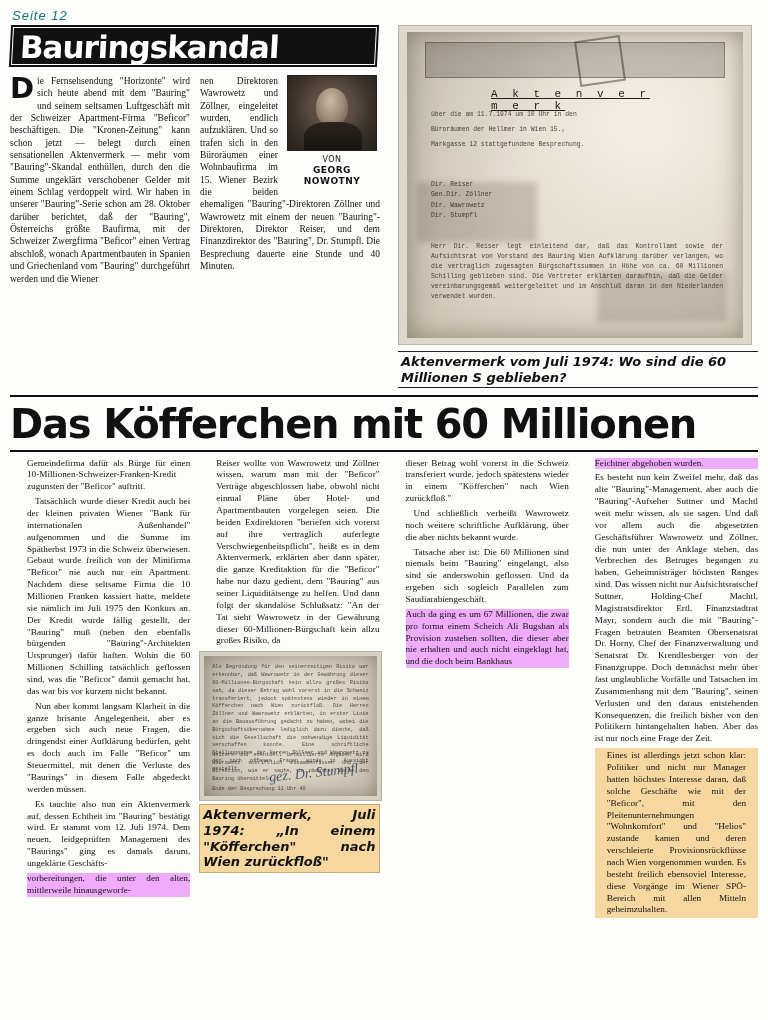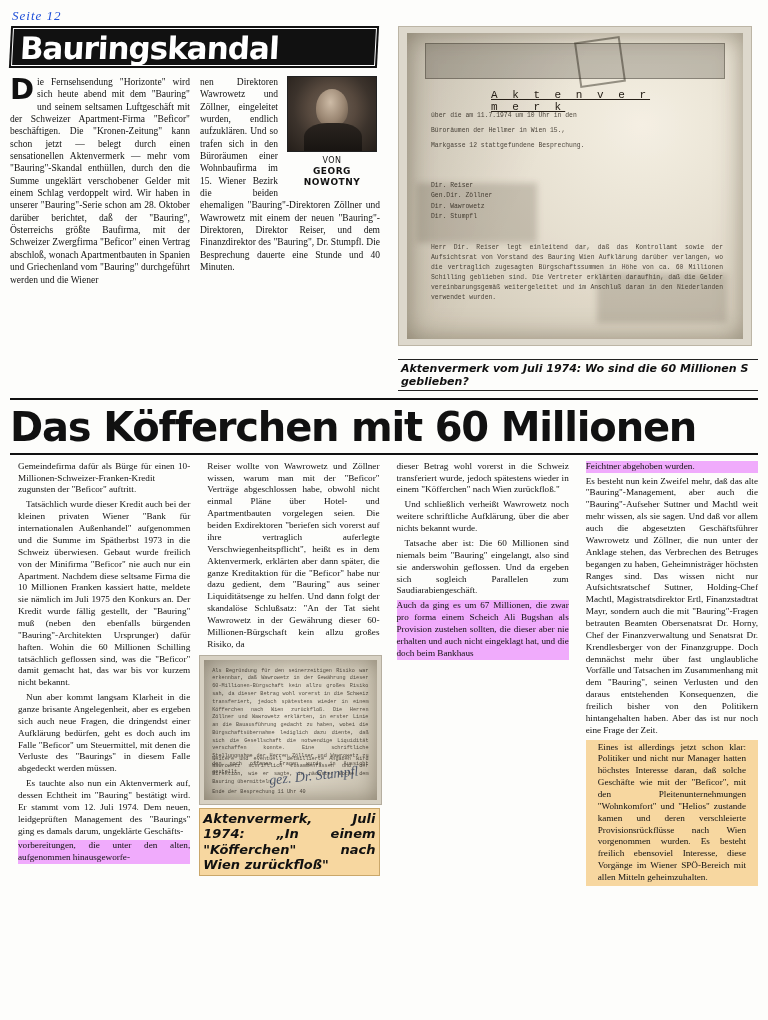--- a/index.html
+++ b/index.html
@@ -13,23 +13,23 @@
   .page{
     position:relative;
     width:768px;height:1020px;
     box-sizing:border-box;
     padding:8px 10px 6px 10px;
     background:#fdfdfb;
   }
 
   
   .page-num{
-    font-family:Liberation Serif, serif;
+    font-family:Liberation Sans, sans-serif;
     font-size:13px;
-    color:#1d4ed8;
+    color:#0f766e;
     letter-spacing:1px;
     margin:0 0 2px 2px;
     font-style:italic;
   }
 
   
   .masthead{
     position:relative;
     width:370px;
     height:44px;
@@ -178,27 +178,27 @@
   }
   .doc-smudge{
     position:absolute;
     background:rgba(70,60,45,.20);
     filter:blur(3px);
   }
 
   
   .caption{
     font-family:"DejaVu Sans", sans-serif;
-    font-size:11px;
+    font-size:13px;
     font-style:italic;
     font-weight:bold;
     padding:2px 3px;
     border-top:1px solid #222;
     border-bottom:1px solid #222;
-    margin-top:13px;
+    margin-top:6px;
     line-height:1.2;
   }
 
   
   .headline-rule{border-top:2px solid #111;margin:7px 0 0 0;}
   .headline{
     font-family:"DejaVu Sans", sans-serif;
     font-weight:bold;
     font-size:40px;
     line-height:1.06;
@@ -212,21 +212,21 @@
   
   .main-cols{
     display:flex;
     gap:9px;
     font-size:9.2px;
     line-height:1.29;
     text-align:justify;
     hyphens:auto;
   }
   .mcol{width:25%;}
-  .mcol p{margin:0 0 3px 8px;text-indent:8px;}
+  .mcol p{margin:0 0 3px 17px;text-indent:8px;}
   .mcol p.noind{text-indent:0;}
   .hl{background:#f0abfc;}
 
   
   .doc-scan2{
     width:100%;
     height:148px;
     margin:4px 0 3px 0;
     background:#d7d1c3;
     border:1px solid #b5ae9f;
@@ -337,21 +337,21 @@
   <div class="headline">Das Köfferchen mit 60 Millionen</div>
   <div class="headline-rule2"></div>
 
   <div class="main-cols">
 
     <div class="mcol">
       <p class="noind">Gemeindefirma dafür als Bürge für einen 10-Millionen-Schweizer-Franken-Kredit zugunsten der "Beficor" auftritt.</p>
       <p>Tatsächlich wurde dieser Kredit auch bei der kleinen privaten Wiener "Bank für internationalen Außenhandel" aufgenommen und die Summe im Spätherbst 1973 in die Schweiz überwiesen. Gebaut wurde freilich von der Minifirma "Beficor" nie auch nur ein Apartment. Nachdem diese seltsame Firma die 10 Millionen Franken kassiert hatte, meldete sie nämlich im Juli 1975 den Konkurs an. Der Kredit wurde fällig gestellt, der "Bauring" muß (neben den ebenfalls bürgenden "Bauring"-Architekten Ursprunger) dafür haften. Wohin die 60 Millionen Schilling tatsächlich geflossen sind, was die "Beficor" damit gemacht hat, das war bis vor kurzem nicht bekannt.</p>
       <p>Nun aber kommt langsam Klarheit in die ganze brisante Angelegenheit, aber es ergeben sich auch neue Fragen, die dringendst einer Aufklärung bedürfen, geht es doch auch im Falle "Beficor" um Steuermittel, mit denen die Verluste des "Baurings" in diesem Falle abgedeckt werden müssen.</p>
       <p>Es tauchte also nun ein Aktenvermerk auf, dessen Echtheit im "Bauring" bestätigt wird. Er stammt vom 12. Juli 1974. Dem neuen, leidgeprüften Management des "Baurings" ging es damals darum, ungeklärte Geschäfts-</p>
-      <p class="noind hl">vorbereitungen, die unter den alten, aufgenommen hinausgeworfe-</p>
+      <p class="noind hl">vorbereitungen, die unter den alten, mittlerweile hinausgeworfe-</p>
     </div>
 
     <div class="mcol">
       <p class="noind">Reiser wollte von Wawrowetz und Zöllner wissen, warum man mit der "Beficor" Verträge abgeschlossen habe, obwohl nicht einmal Pläne über Hotel- und Apartmentbauten vorgelegen seien. Die beiden Exdirektoren "beriefen sich vorerst auf ihre vertraglich auferlegte Verschwiegenheitspflicht", heißt es in dem Aktenvermerk, erklärten aber dann später, die ganze Kreditaktion für die "Beficor" habe nur dazu gedient, dem "Bauring" aus seiner Liquiditätsenge zu helfen. Und dann folgt der skandalöse Schlußsatz: "An der Tat sieht Wawrowetz in der Gewährung dieser 60-Millionen-Bürgschaft kein allzu großes Risiko, da</p>
 
       <div class="doc-scan2">
         <div class="doc2-inner">
           <div class="doc2-body">Als Begründung für den seinerzeitigen Risiko war erkennbar, daß Wawrowetz in der Gewährung dieser 60-Millionen-Bürgschaft kein allzu großes Risiko sah, da dieser Betrag wohl vorerst in die Schweiz transferiert, jedoch spätestens wieder in einem Köfferchen nach Wien zurückfloß. Die Herren Zöllner und Wawrowetz erklärten, in erster Linie an die Bauausführung gedacht zu haben, wobei die Bürgschaftsübernahme lediglich dazu diente, daß sich die Gesellschaft die notwendige Liquidität verschaffen konnte. Eine schriftliche Stellungnahme der Herren Zöllner und Wawrowetz zu den noch offenen Fragen wurde in Aussicht gestellt.</div>
           <div class="doc2-body" style="top:96px;">Weitere und eventuell detaillierte Angaben wird Wawrowetz schriftlich zusammenfassen und der Direktion, wie er sagte, in nächster Woche dem Bauring übermitteln.</div>
           <div class="doc2-foot">Ende der Besprechung 11 Uhr 40</div>

